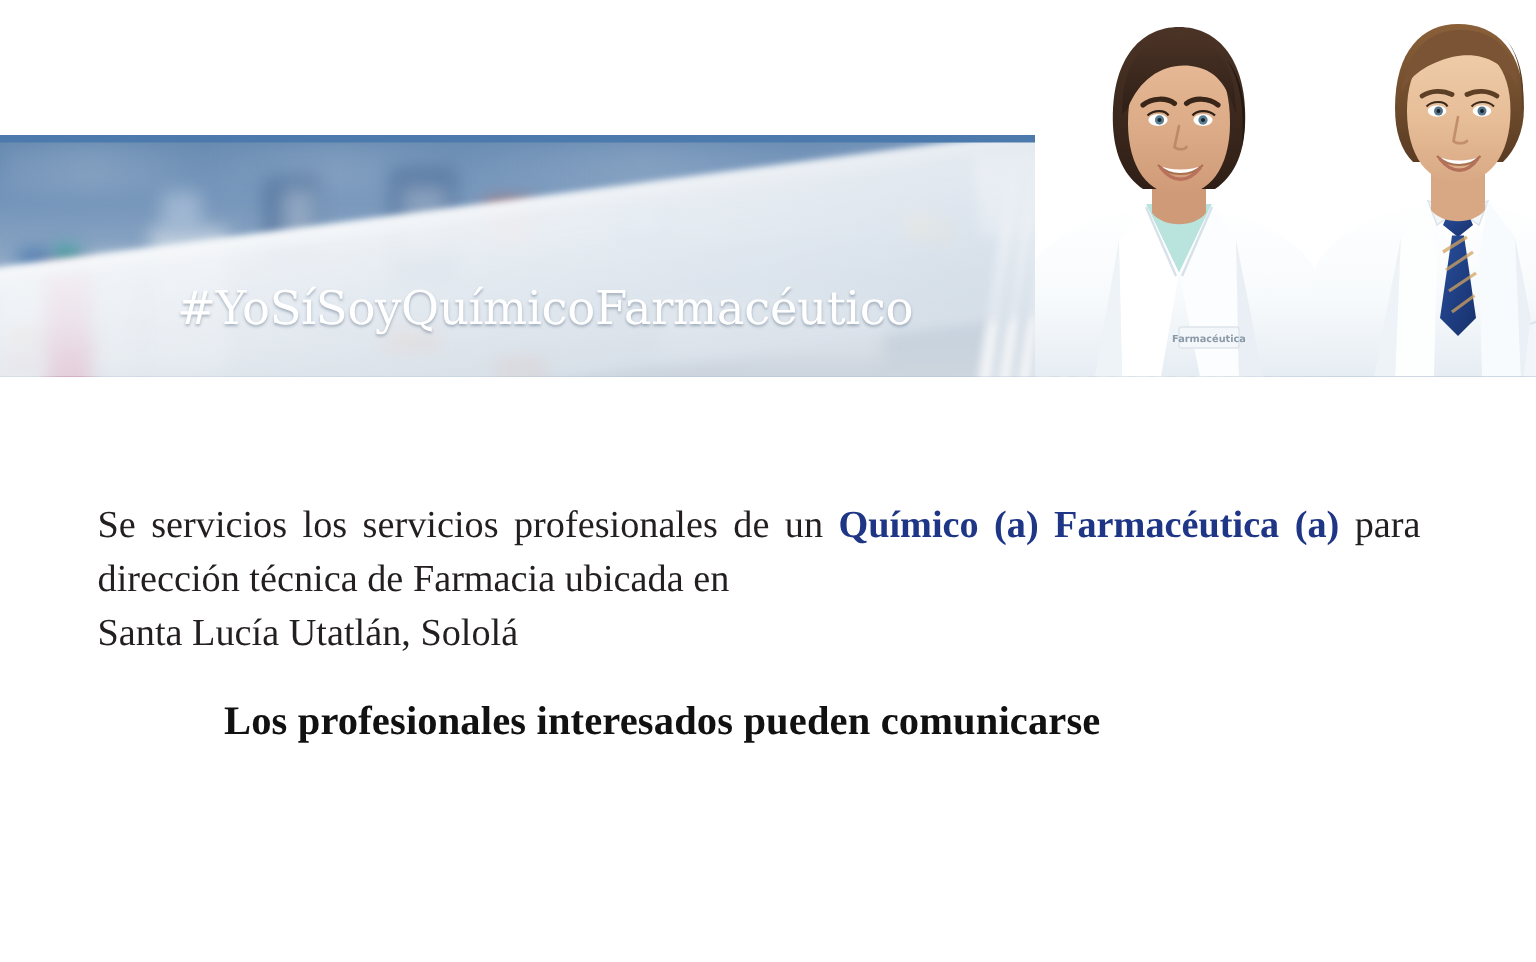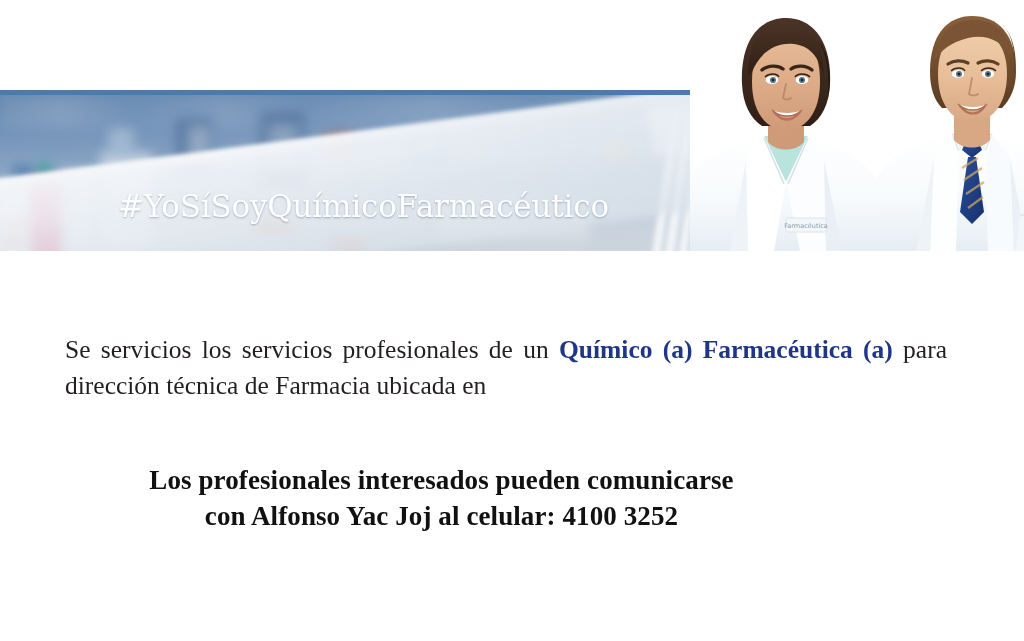--- a/index.html
+++ b/index.html
@@ -157,20 +157,21 @@
 
   
   #people {
     position: absolute;
     left: 690px;
     top: 0;
     width: 334px;
     height: 251px;
     z-index: 7;
     overflow: hidden;
+    font-weight: bold;
   }
   #people svg { display: block; }
 
   
   #body-copy {
     position: absolute;
     left: 65px;
     top: 332px;
     width: 882px;
     font-size: 25.5px;
@@ -394,18 +395,18 @@
         <path d="M 268 104 C 276 112 290 112 297 104" stroke="#a8714f" stroke-width="1.4" fill="none"></path>
         <path d="M 270 106 C 278 116 288 116 295 106" stroke="#b37159" stroke-width="2.2" fill="none" stroke-linecap="round"></path>
       </g>
     </g>
   </svg>
 </div>
 
 <div id="body-copy">
   <div><span>Se servicios los servicios profesionales de un </span><span class="hl">Químico (a)</span>
     <span class="hl">Farmacéutica (a)</span><span> para dirección técnica de Farmacia ubicada en </span></div>
+  <div class="lastline">Santa Lucía Utatlán, Sololá</div>
 </div>
 
 <div id="contact">
   <div>Los profesionales interesados pueden comunicarse</div>
-  <div>con Alfonso Yac Joj  al celular: 4100 3252</div>
 </div>
 
 </body></html>

